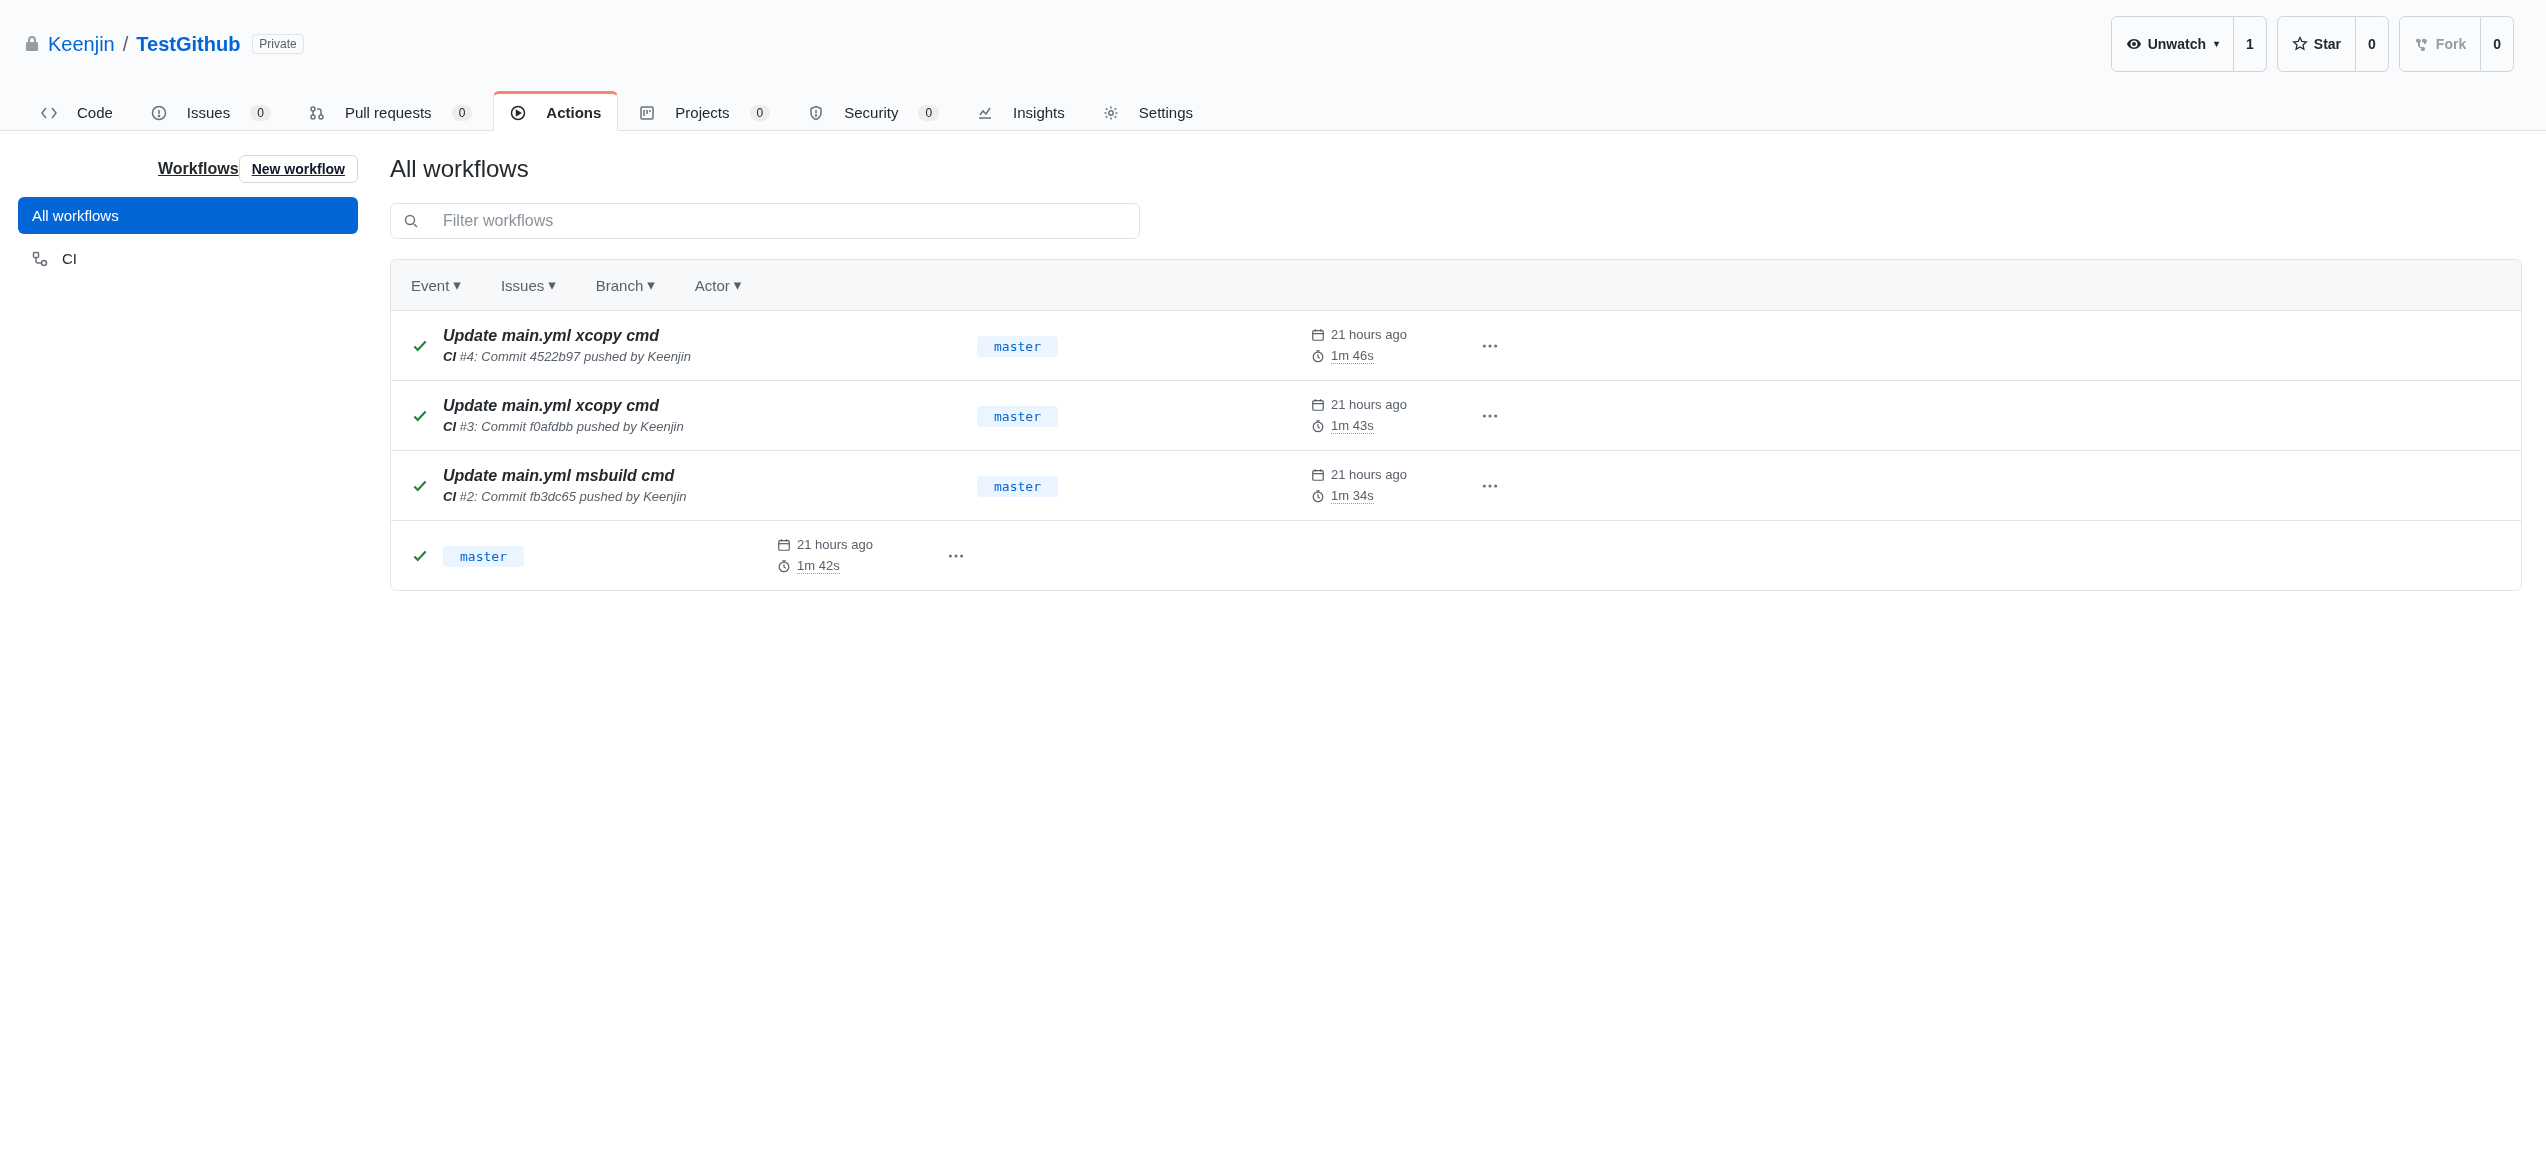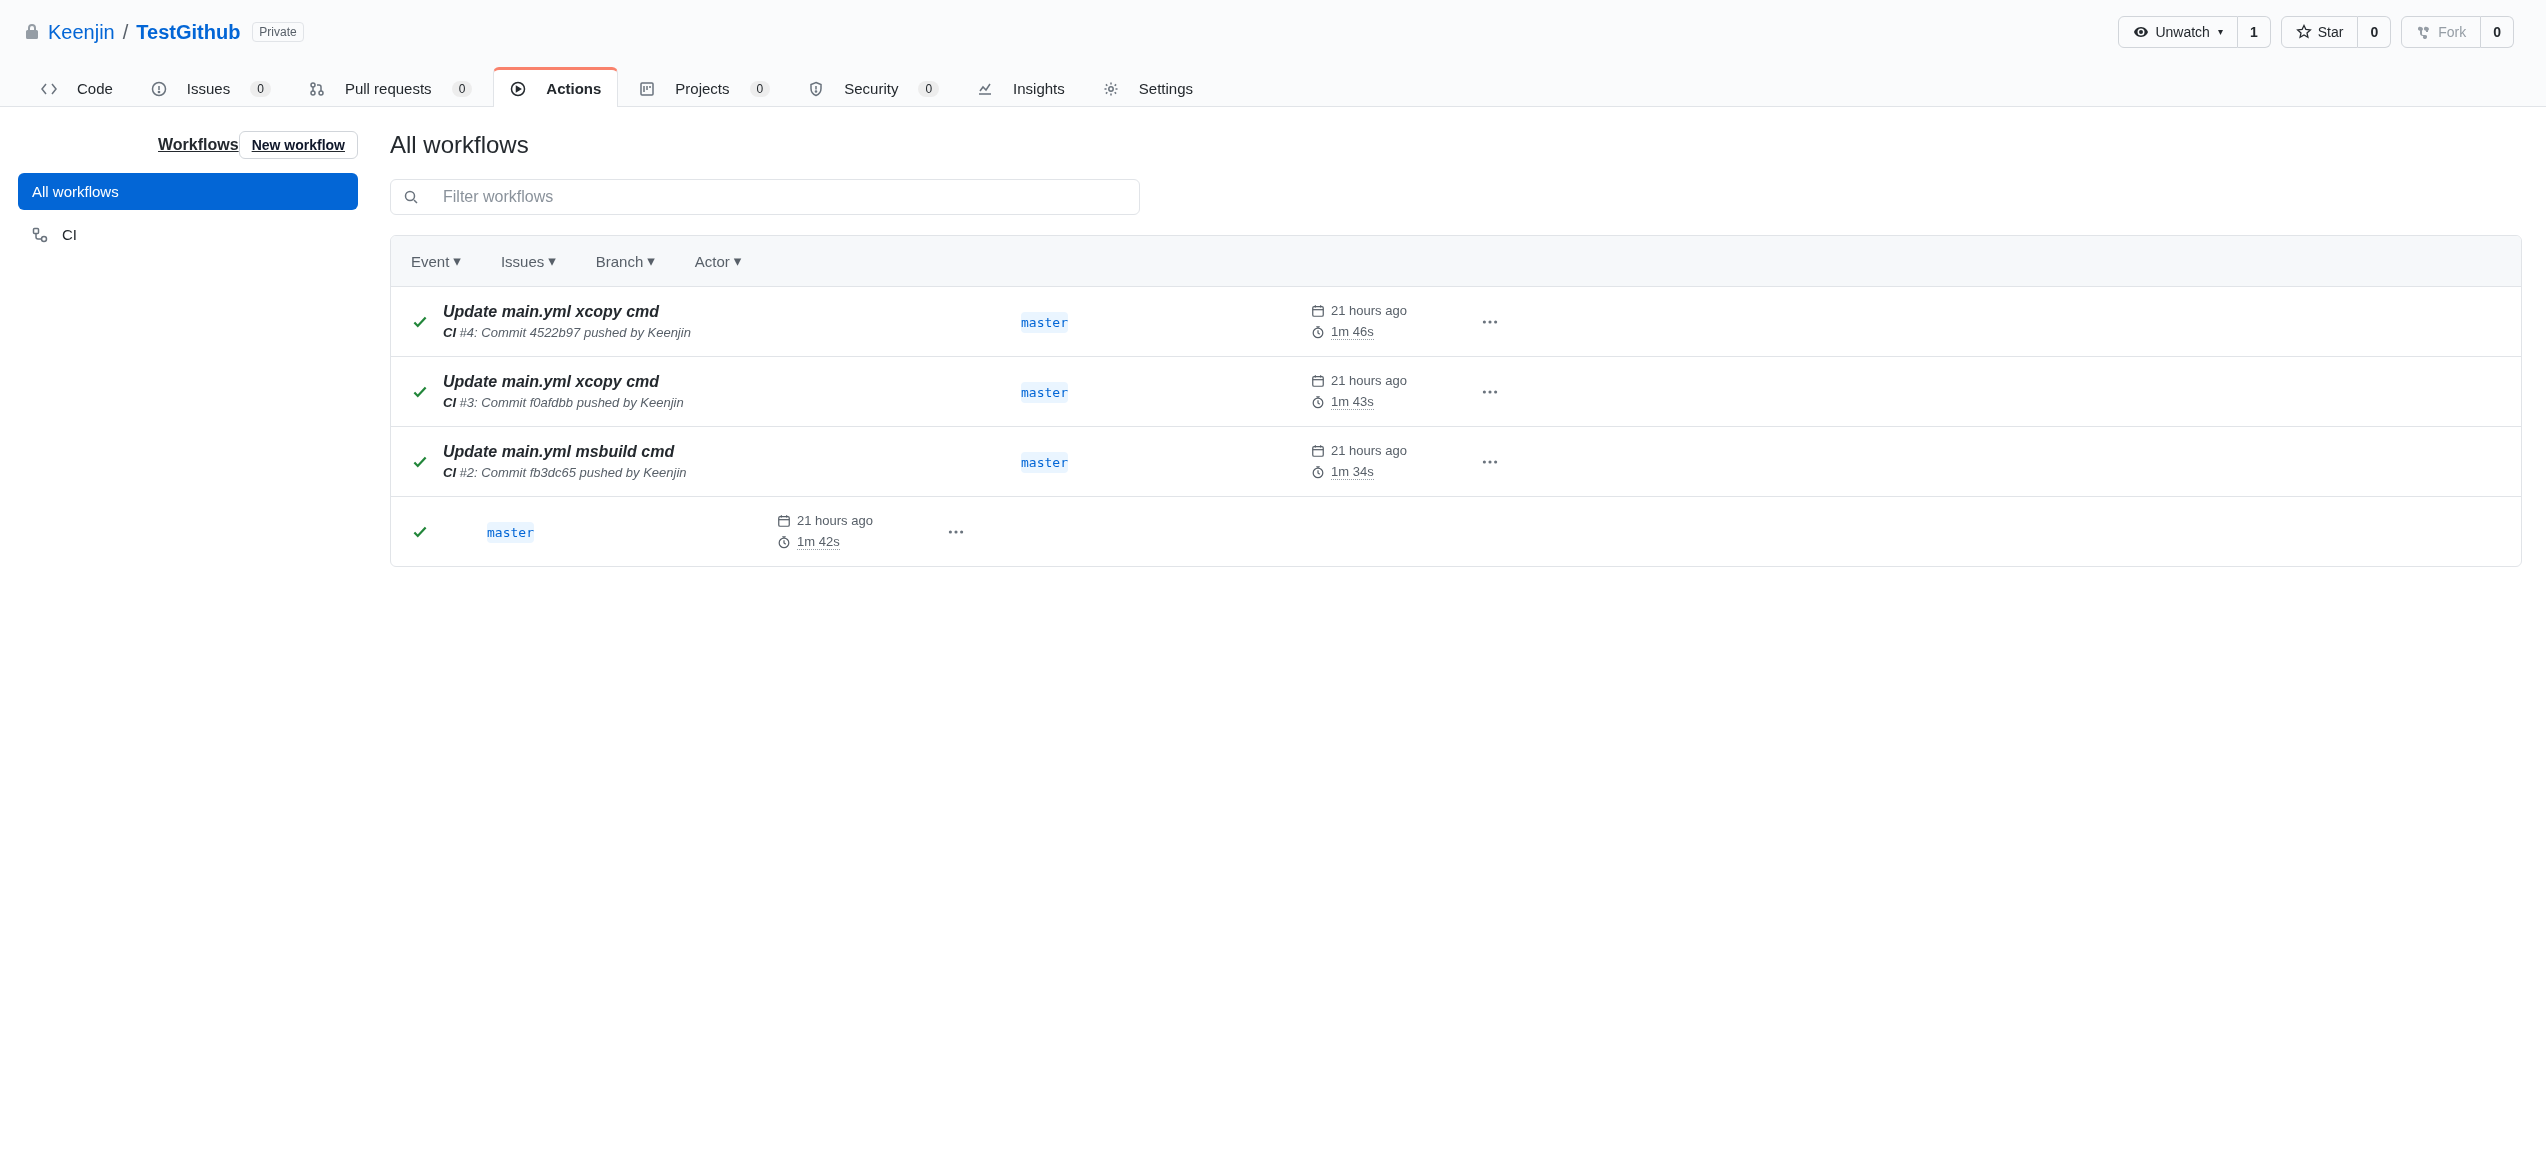--- a/index.html
+++ b/index.html
@@ -37,23 +37,23 @@
     padding: 2px 6px;
     border-radius: 4px;
     margin-left: 4px;
   }
   .repo-actions { display: flex; gap: 10px; }
   .btn-group { display: flex; }
   .btn {
     background: #fafbfc;
     border: 1px solid #d1d5da;
     border-radius: 6px;
-    padding: 5px 14px;
+    padding: 17px 14px;
     font-size: 14px;
-    font-weight: 400;
+    font-weight: 700;
     color: #24292e;
     cursor: pointer;
     display: inline-flex;
     align-items: center;
     gap: 6px;
     line-height: 20px;
   }
   .btn-left { border-top-right-radius: 0; border-bottom-right-radius: 0; }
   .btn-right {
     border-top-left-radius: 0; border-bottom-left-radius: 0;
@@ -182,23 +182,22 @@
   .run-main { flex: 0 0 520px; font-style: italic; }
   .run-title { font-size: 16px; font-weight: 600; color:#24292e; }
   .run-sub { font-size: 13px; color: #586069; margin-top:4px;}
   .run-sub b { color:#24292e; font-weight:600; }
   .branch-col { flex: 0 0 320px; }
   .branch-badge {
     background: #eaf5ff;
     color: #0366d6;
     font-family: SFMono-Regular, Consolas, monospace;
     font-size: 13px;
-    padding: 3px 0;
+    padding: 3px 17px;
     border-radius: 4px;
-    margin-left: 44px;
   }
   .meta-col { flex: 0 0 150px; font-size:13px; color:#586069;}
   .meta-line { display:flex; align-items:center; gap:6px; }
   .meta-line + .meta-line { margin-top:6px; }
   .dotted { border-bottom: 1px dotted #959da5; }
   .kebab { color:#6a737d; cursor:pointer; padding:6px; flex-shrink:0;}
   svg { display:block; }
 </style>
 </head>
 <body>

